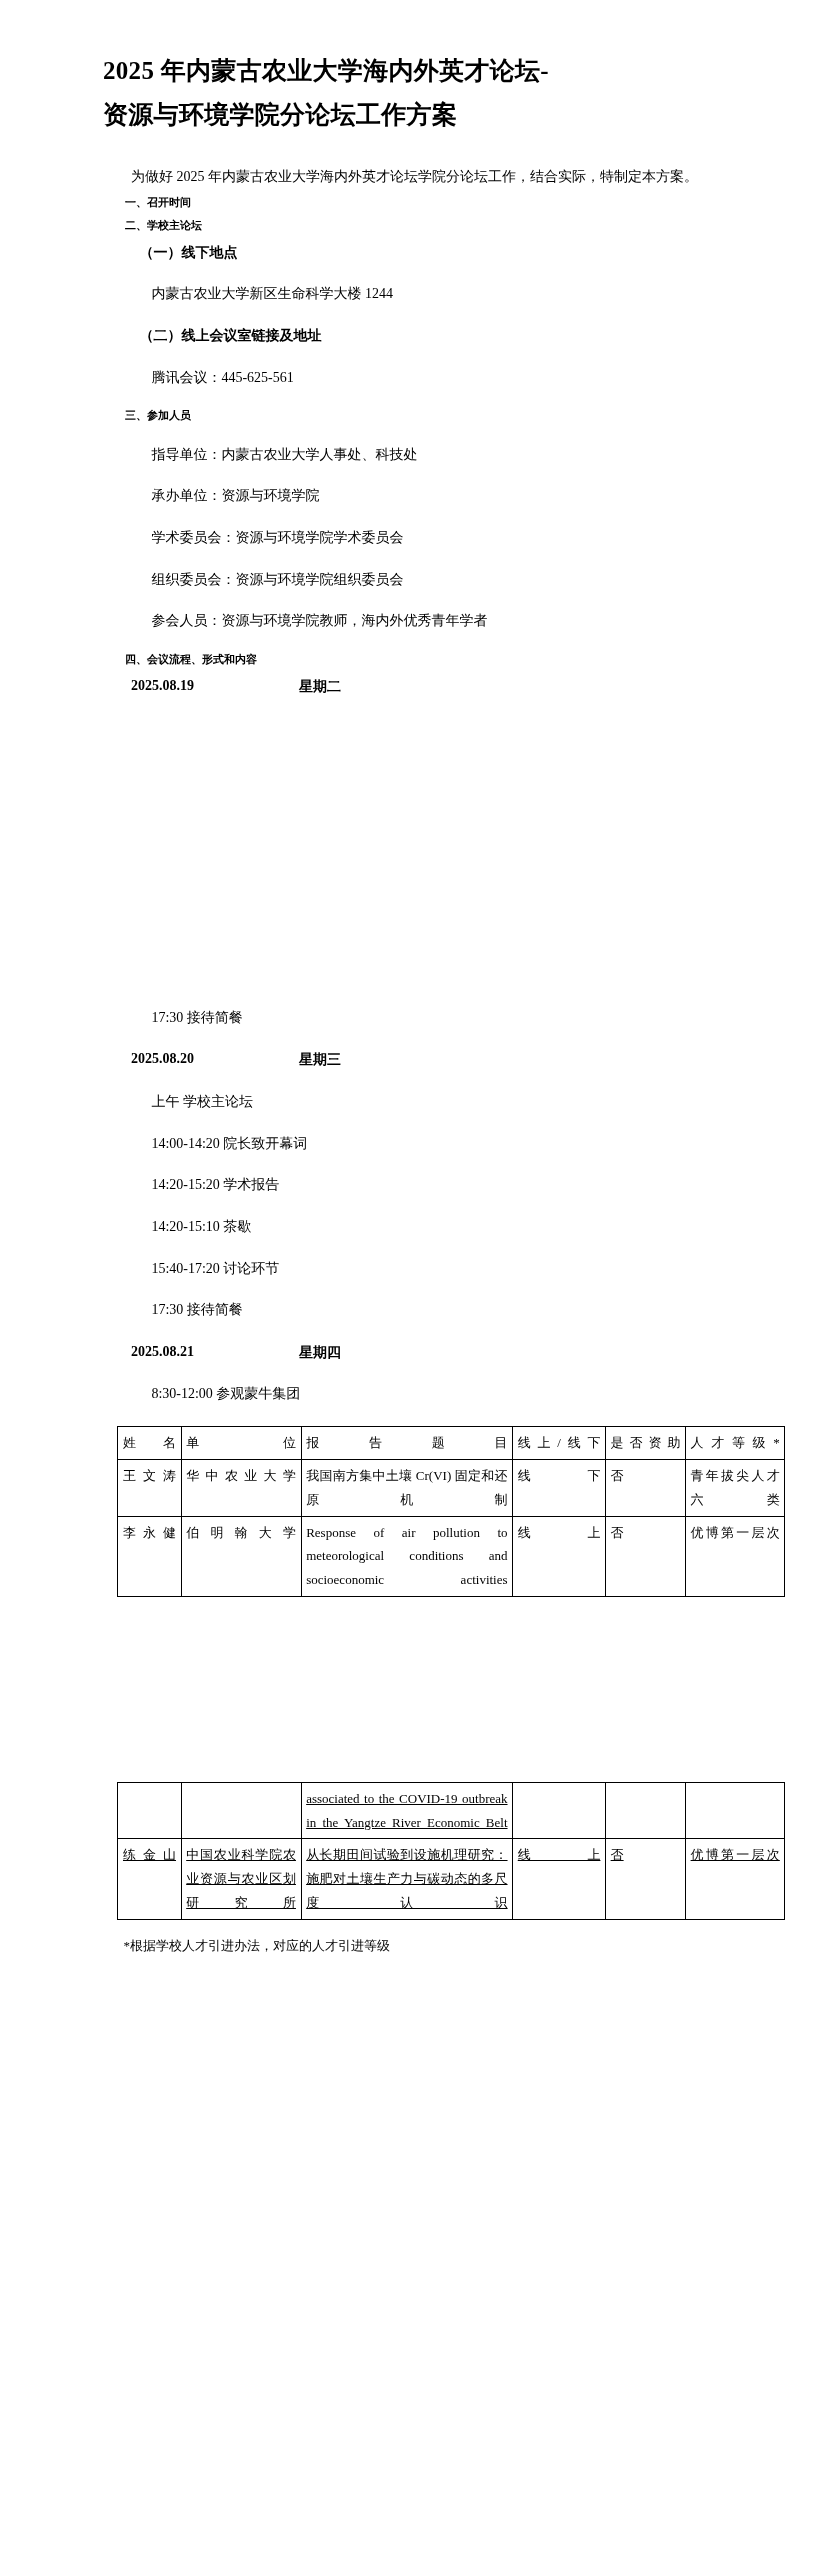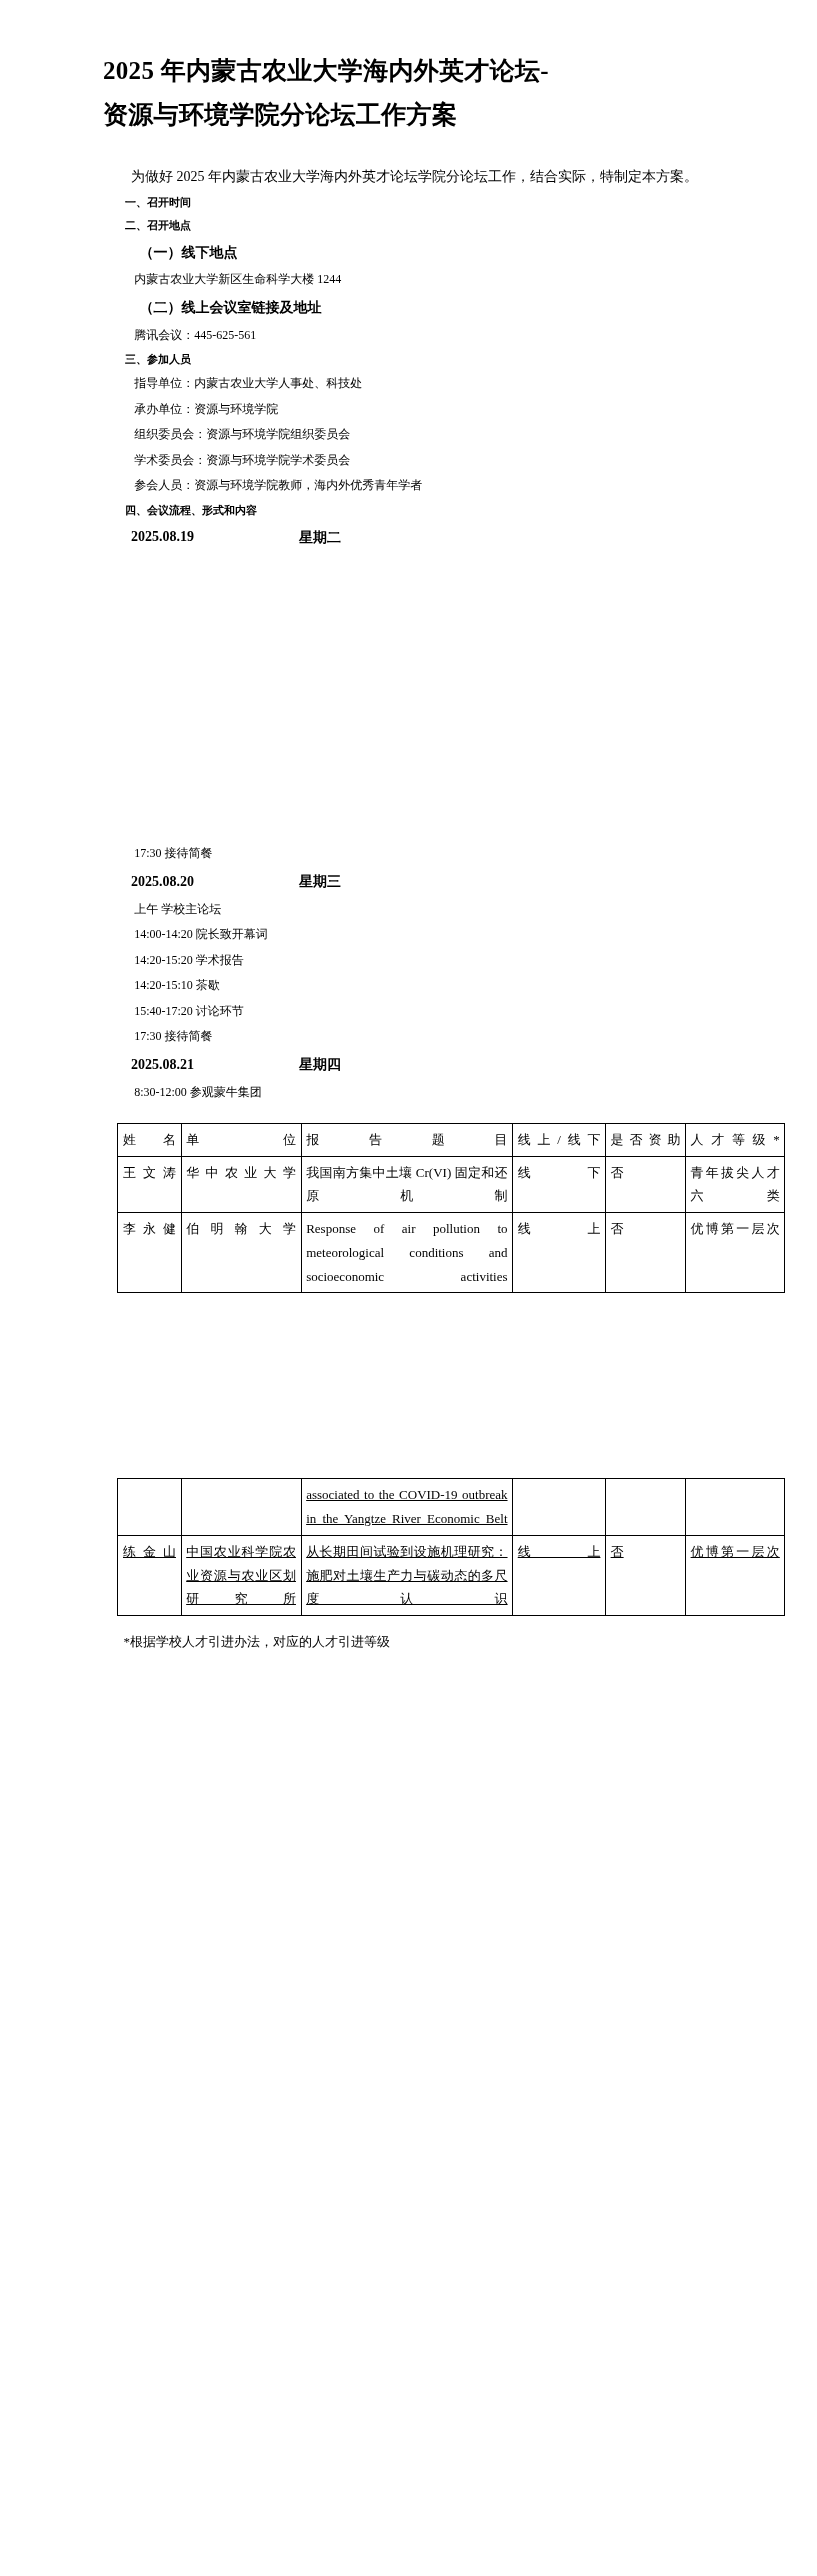--- a/index.html
+++ b/index.html
@@ -56,23 +56,23 @@
     text-indent: 2em;
   }
   .h-sub {
     font-size: 14px;
     font-weight: bold;
     line-height: 2.12;
     margin: 0;
     text-indent: 2.6em;
   }
   .ln {
-    font-size: 12px;
-    line-height: 2.12;
-    margin: 0;
+    font-size: 14px;
+    line-height: 2.12;
+    margin: 12px;
     text-indent: 2.6em;
   }
   .spacer-gap {
     height: 289px;
   }
   .spacer-gap2 {
     height: 185px;
   }
   table.schedule {
     border-collapse: collapse;
@@ -123,31 +123,31 @@
     <span>2025 年内蒙古农业大学海内外英才论坛-</span>
     <span class="line2">资源与环境学院分论坛工作方案</span>
   </h1>
 
   <div class="body-block">
 
     <p class="para">为做好 2025 年内蒙古农业大学海内外英才论坛学院分论坛工作，结合实际，特制定本方案。</p>
 
     <p class="h-sec">一、召开时间</p>
 
-    <p class="h-sec">二、召开地点</p>
+    <p class="h-sec">二、学校主论坛</p>
     <p class="h-sub">（一）线下地点</p>
     <p class="ln">内蒙古农业大学新区生命科学大楼 1244</p>
     <p class="h-sub">（二）线上会议室链接及地址</p>
     <p class="ln">腾讯会议：445-625-561</p>
 
     <p class="h-sec">三、参加人员</p>
     <p class="ln">指导单位：内蒙古农业大学人事处、科技处</p>
     <p class="ln">承办单位：资源与环境学院</p>
+    <p class="ln">学术委员会：资源与环境学院学术委员会</p>
     <p class="ln">组织委员会：资源与环境学院组织委员会</p>
-    <p class="ln">学术委员会：资源与环境学院学术委员会</p>
     <p class="ln">参会人员：资源与环境学院教师，海内外优秀青年学者</p>
 
     <p class="h-sec">四、会议流程、形式和内容</p>
 
     <p class="h-date">2025.08.19</p>
     <p class="h-date" style="text-indent:0; margin-top:-29px; padding-left:196px;">星期二</p>
 
     <div class="spacer-gap"></div>
 
     <p class="ln">17:30  接待简餐</p>

